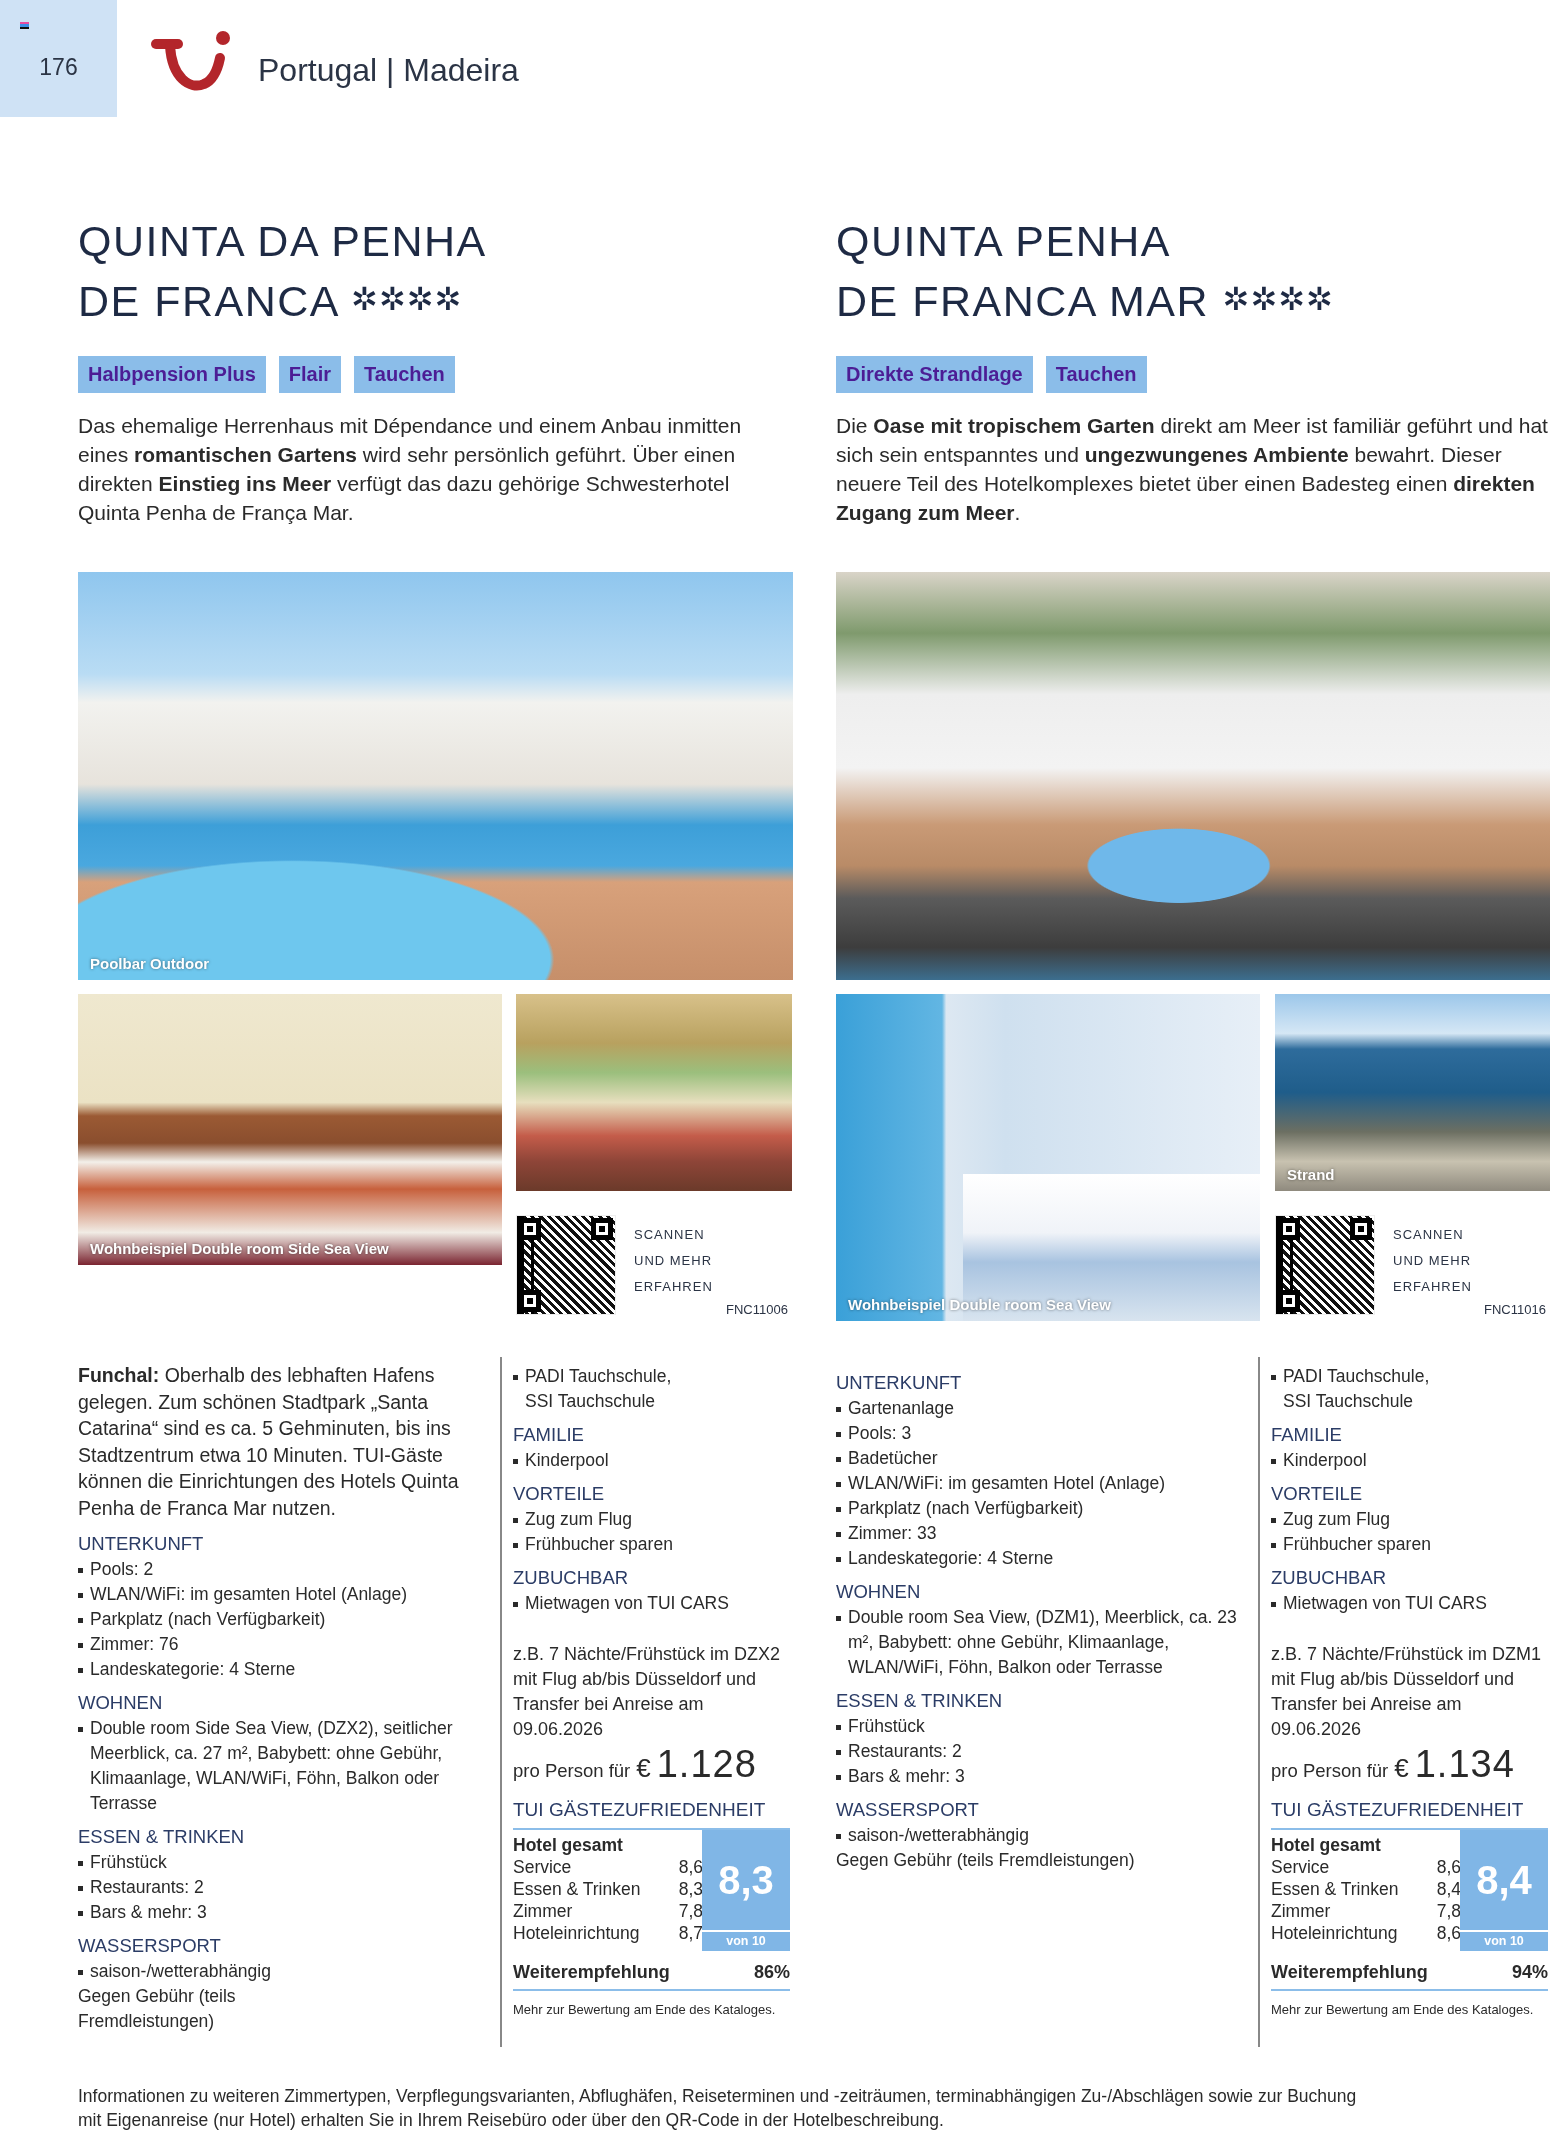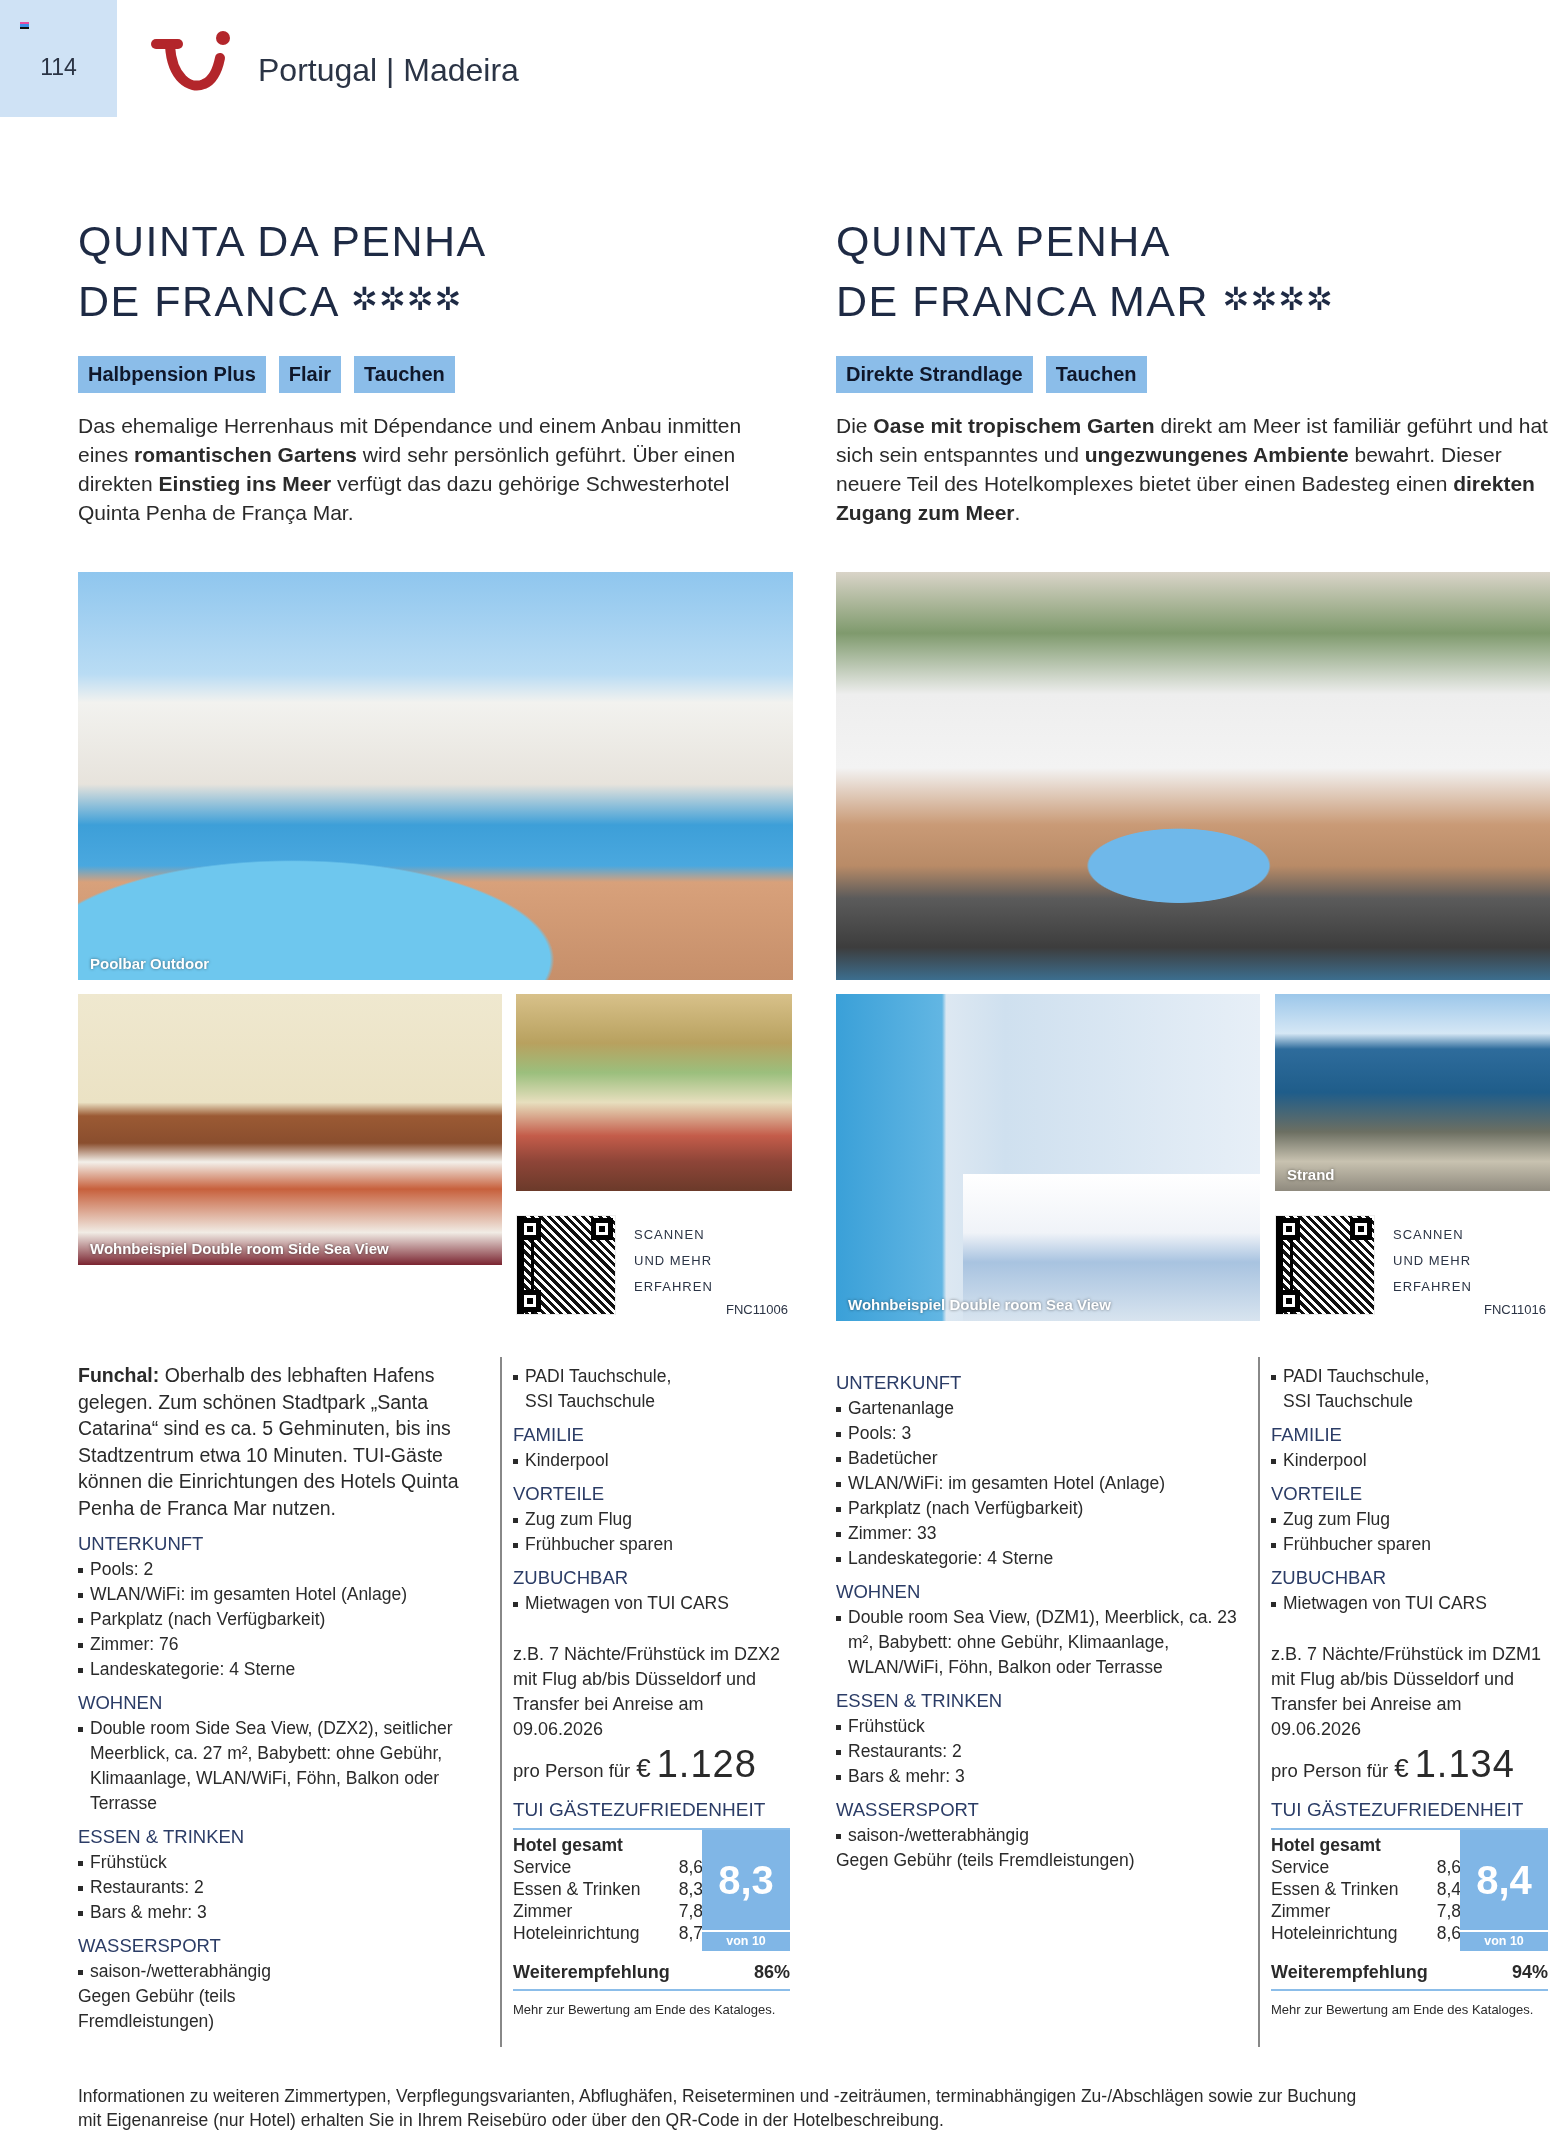--- a/index.html
+++ b/index.html
@@ -17,21 +17,21 @@
     font-size: 32px; color: #2b3445; }
 
   
   .hotel { position: absolute; top: 212px; width: 760px; }
   .hotel.h1 { left: 78px; width: 712px; }
   .hotel.h2 { left: 836px; width: 714px; }
   .title { font-family: "Liberation Sans", sans-serif; font-weight: 400; font-size: 43px;
     line-height: 58px; color: #1e2a44; letter-spacing: 1.5px; }
   .stars { font-size: 32px; letter-spacing: 1px; vertical-align: 6px; color: #1e2a44; }
   .badges { margin-top: 26px; display: flex; gap: 13px; }
-  .badge { background: #8bbde9; color: #0f172a; font-family: "Liberation Sans", sans-serif;
+  .badge { background: #8bbde9; color: #4c1d95; font-family: "Liberation Sans", sans-serif;
     font-weight: 700; font-size: 20px; padding: 6px 10px; height: 37px; line-height: 25px; }
   .intro { margin-top: 18px; font-family: "Liberation Sans", sans-serif; font-size: 21px;
     line-height: 29px; color: #2a2a2a; }
   .intro b { font-weight: 700; }
 
   .photo { position: absolute; overflow: hidden; }
   .caption { position: absolute; left: 12px; bottom: 8px; color: #fff; font-family: "Liberation Sans", sans-serif;
     font-weight: 700; font-size: 15px; text-shadow: 0 0 3px rgba(0,0,0,.5); }
 
   
@@ -97,21 +97,21 @@
   .mehr { font-size: 13px; margin-top: 6px; }
 
   .footer { position: absolute; left: 78px; top: 2084px; width: 1300px; font-family: "Liberation Sans", sans-serif;
     font-size: 17.5px; line-height: 24px; color: #2a2a2a; }
 </style>
 </head>
 <body>
 
 <div class="page-tab">
   <div class="mark"></div>
-  <div class="page-num">114</div>
+  <div class="page-num">176</div>
 </div>
 <svg class="logo" viewBox="0 0 82 66">
   <path d="M6 14 H28" stroke="#b3262b" stroke-width="10" stroke-linecap="round" fill="none"></path>
   <path d="M20 16 C22 48 40 60 54 54 C64 50 68 38 70 28" stroke="#b3262b" stroke-width="10" stroke-linecap="round" fill="none"></path>
   <circle cx="73" cy="8" r="7" fill="#b3262b"></circle>
 </svg>
 <div class="crumb">Portugal | Madeira</div>
 
 <section class="hotel h1">
   <h1 class="title">

